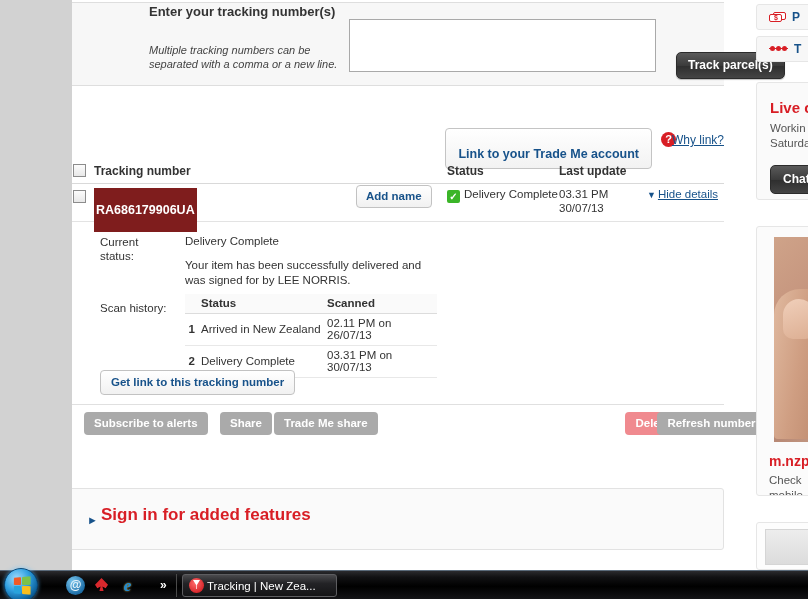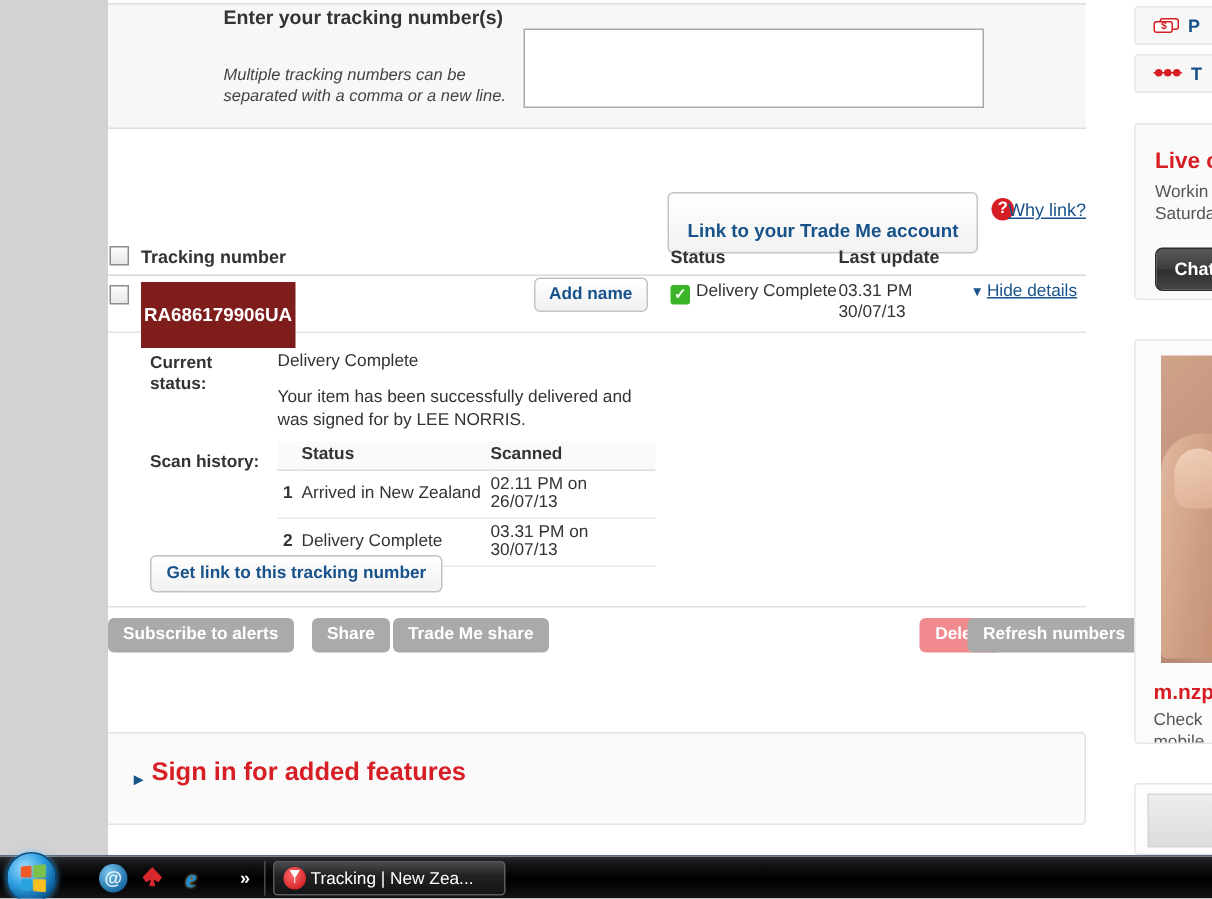--- a/index.html
+++ b/index.html
@@ -168,21 +168,21 @@
     color: #17528a; font-size: 9px; margin-right: 2px;
   }
   .hide-details .hd-text { text-decoration: underline; }
 
   
   .details {
     position: absolute; left: 0; top: 200px; width: 652px; height: 200px;
   }
   .det-label {
     position: absolute;
-    font-size: 11.5px; font-weight: bold; color: #333;
+    font-size: 11.5px; font-weight: normal; color: #333;
     line-height: 14px;
   }
   .lbl-current { left: 28px; top: 35px; width: 60px; }
   .lbl-scan    { left: 28px; top: 101px; }
 
   .cur-status {
     position: absolute; left: 113px; top: 35px;
     font-size: 11.5px; color: #333;
   }
   .cur-desc {
@@ -220,21 +220,21 @@
     color: #17528a; font-size: 11.5px; font-weight: bold;
     cursor: pointer; white-space: nowrap;
   }
 
   
   .action-divider {
     position: absolute; left: 0; top: 404px; width: 652px;
     border-top: 1px solid #e0e0e0;
   }
   .actionbar {
-    position: absolute; left: 0; top: 412px; width: 688px; height: 26px;
+    position: absolute; left: 12px; top: 412px; width: 688px; height: 26px;
   }
   .btn-grey {
     position: absolute; top: 0;
     padding: 5px 10px 6px 10px;
     background: #aaaaaa;
     border: none; border-radius: 4px;
     color: #ffffff; font-size: 11.5px; font-weight: bold;
     cursor: pointer; white-space: nowrap;
   }
   .btn-red {
@@ -477,20 +477,21 @@
   <div class="left-gutter"></div>
 
   <div class="page">
 
     <div class="main-col">
 
       <div class="entry-panel">
         <div class="entry-label">Enter your tracking number(s)</div>
         <div class="entry-sub">Multiple tracking numbers can be separated with a comma or a new line.</div>
         <textarea class="track-textarea" placeholder="" style=""></textarea>
+        <button class="btn-dark">Track parcel(s)</button>
       </div>
 
       <div class="trademe-row">
         <button class="btn-light">Link to your Trade Me account</button>
         <div class="qmark">?</div>
         <a class="why-link">Why link?</a>
       </div>
 
       <div class="track-table">
         <div class="thead">

